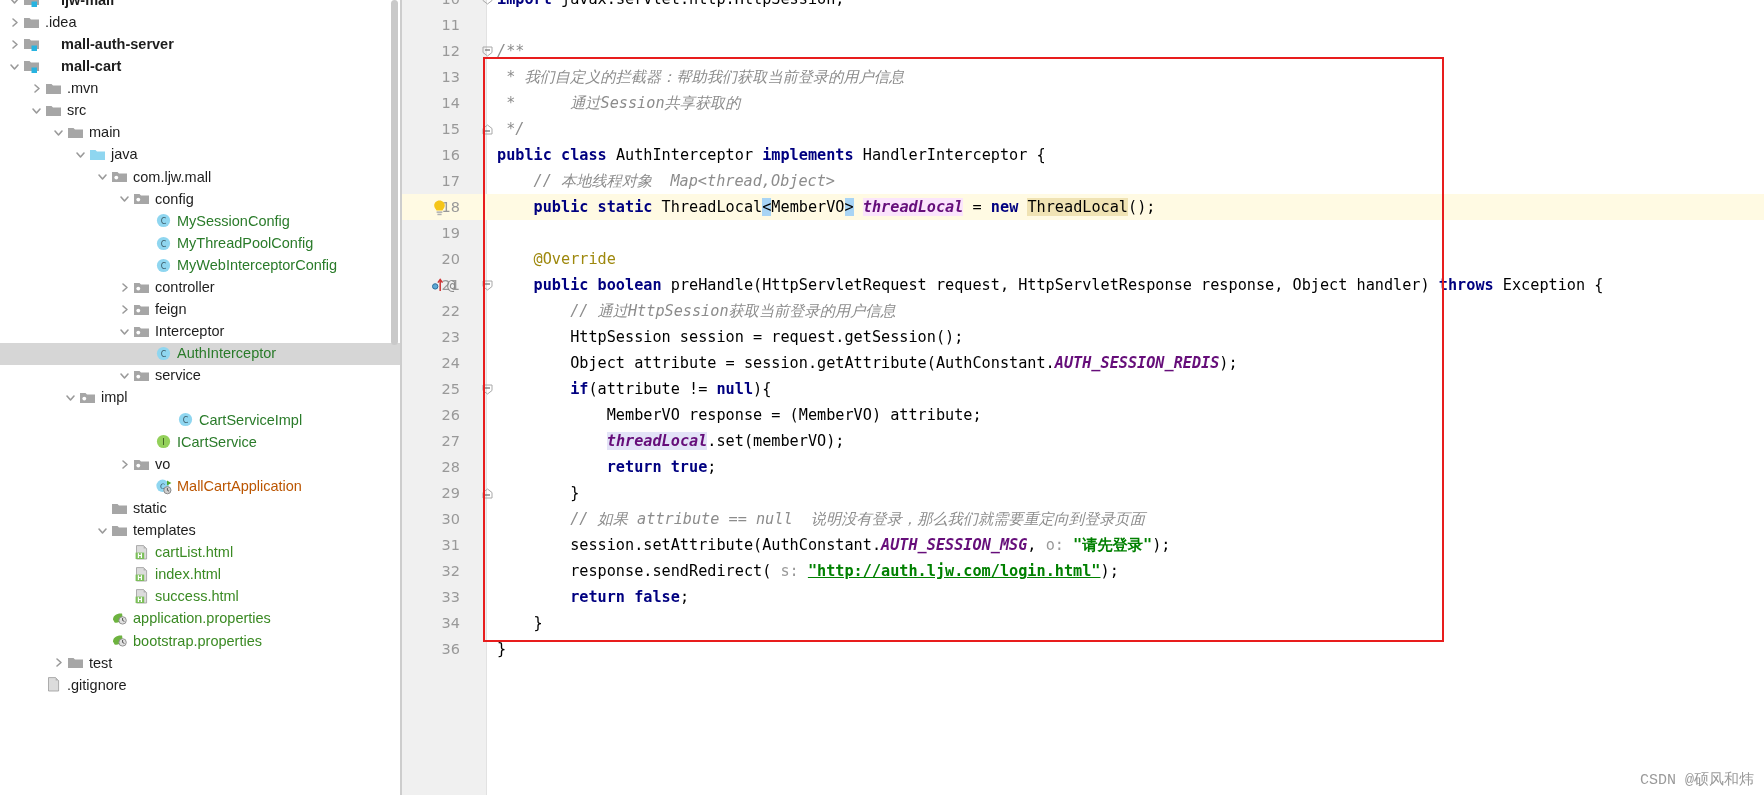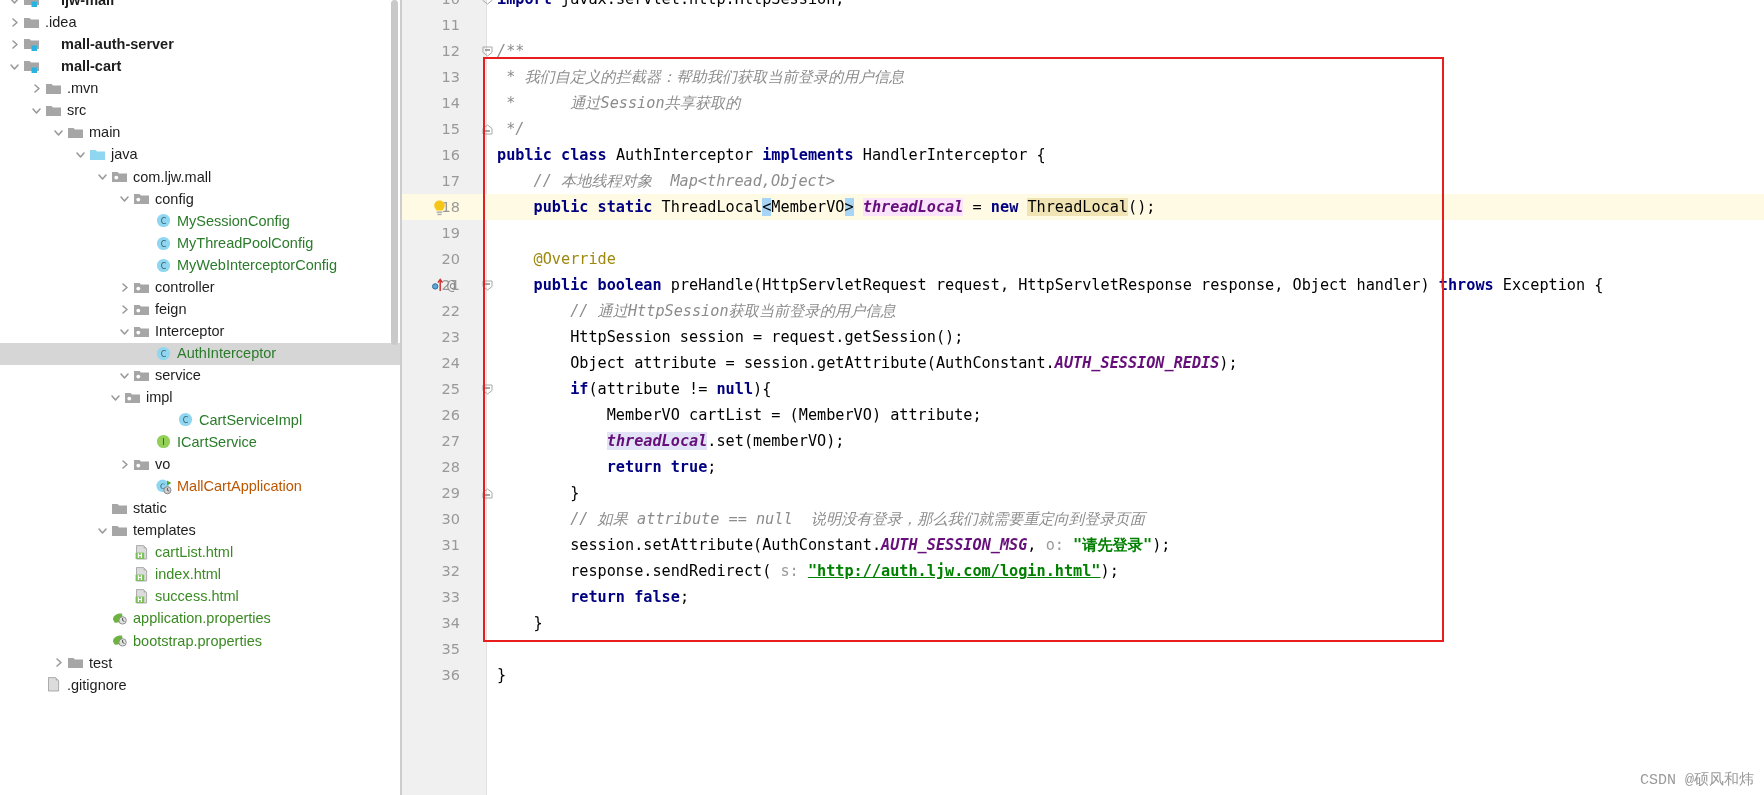--- a/index.html
+++ b/index.html
@@ -363,21 +363,21 @@
             </svg>
           </span>
           <span class="ico">
             <svg width="17" height="17" viewBox="0 0 17 17">
               <path d="M1,4 L6.5,4 L8,5.6 L16,5.6 L16,14 L1,14 Z" fill="#a6a6a6"></path>
               <circle cx="5.3" cy="9.6" r="1.9" fill="#ffffff"></circle>
             </svg>
           </span>
           <span class="lbl ">service</span>
         </div>
-        <div class="trow" style="padding-left:109px">
+        <div class="trow" style="padding-left:64px">
           <span class="arrow">
             <svg width="13" height="13" viewBox="0 0 13 13">
               <path d="M3,5 L6.5,9 L10,5" fill="none" stroke="#9a9a9a" stroke-width="1.6" stroke-linecap="round" stroke-linejoin="round"></path>
             </svg>
           </span>
           <span class="ico">
             <svg width="17" height="17" viewBox="0 0 17 17">
               <path d="M1,4 L6.5,4 L8,5.6 L16,5.6 L16,14 L1,14 Z" fill="#a6a6a6"></path>
               <circle cx="5.3" cy="9.6" r="1.9" fill="#ffffff"></circle>
             </svg>
@@ -578,32 +578,31 @@
               <path d="M1,1 L10,1 L10,6.5 L5.5,10 L1,6.5 Z" fill="none" stroke="#a8a8a8" stroke-width="1"></path>
               <line x1="3" y1="4" x2="8" y2="4" stroke="#6d6d6d" stroke-width="1.2"></line>
             </svg></span><span class="txt"><span class="kw">    public boolean </span><span class="plain">preHandle(HttpServletRequest request, HttpServletResponse response, Object handler) </span><span class="kw">throws </span><span class="plain">Exception {</span></span></div>
         <div class="codeline"><span class="num">22</span><span class="gmark"></span><span class="fold"></span><span class="txt"><span class="cmt">        // 通过HttpSession获取当前登录的用户信息</span></span></div>
         <div class="codeline"><span class="num">23</span><span class="gmark"></span><span class="fold"></span><span class="txt"><span class="plain">        HttpSession session = request.getSession();</span></span></div>
         <div class="codeline"><span class="num">24</span><span class="gmark"></span><span class="fold"></span><span class="txt"><span class="plain">        Object attribute = session.getAttribute(AuthConstant.</span><span class="fld">AUTH_SESSION_REDIS</span><span class="plain">);</span></span></div>
         <div class="codeline"><span class="num">25</span><span class="gmark"></span><span class="fold"><svg width="11" height="11" viewBox="0 0 11 11">
               <path d="M1,1 L10,1 L10,6.5 L5.5,10 L1,6.5 Z" fill="none" stroke="#a8a8a8" stroke-width="1"></path>
               <line x1="3" y1="4" x2="8" y2="4" stroke="#6d6d6d" stroke-width="1.2"></line>
             </svg></span><span class="txt"><span class="kw">        if</span><span class="plain">(attribute != </span><span class="kw">null</span><span class="plain">){</span></span></div>
-        <div class="codeline"><span class="num">26</span><span class="gmark"></span><span class="fold"></span><span class="txt"><span class="plain">            MemberVO cartList = (MemberVO) attribute;</span></span></div>
+        <div class="codeline"><span class="num">26</span><span class="gmark"></span><span class="fold"></span><span class="txt"><span class="plain">            MemberVO response = (MemberVO) attribute;</span></span></div>
         <div class="codeline"><span class="num">27</span><span class="gmark"></span><span class="fold"></span><span class="txt"><span class="plain">            </span><span class="fld mark-lilac">threadLocal</span><span class="plain">.set(memberVO);</span></span></div>
         <div class="codeline"><span class="num">28</span><span class="gmark"></span><span class="fold"></span><span class="txt"><span class="kw">            return true</span><span class="plain">;</span></span></div>
         <div class="codeline"><span class="num">29</span><span class="gmark"></span><span class="fold"><svg width="11" height="11" viewBox="0 0 11 11">
               <path d="M1,10 L10,10 L10,4.5 L5.5,1 L1,4.5 Z" fill="none" stroke="#a8a8a8" stroke-width="1"></path>
               <line x1="3" y1="7" x2="8" y2="7" stroke="#6d6d6d" stroke-width="1.2"></line>
             </svg></span><span class="txt"><span class="plain">        }</span></span></div>
         <div class="codeline"><span class="num">30</span><span class="gmark"></span><span class="fold"></span><span class="txt"><span class="cmt">        // 如果 attribute == null  说明没有登录，那么我们就需要重定向到登录页面</span></span></div>
         <div class="codeline"><span class="num">31</span><span class="gmark"></span><span class="fold"></span><span class="txt"><span class="plain">        session.setAttribute(AuthConstant.</span><span class="fld">AUTH_SESSION_MSG</span><span class="plain">, </span><span class="hint">o: </span><span class="str">"请先登录"</span><span class="plain">);</span></span></div>
         <div class="codeline"><span class="num">32</span><span class="gmark"></span><span class="fold"></span><span class="txt"><span class="plain">        response.sendRedirect( </span><span class="hint">s: </span><span class="str url" style="text-decoration:underline;">"http://auth.ljw.com/login.html"</span><span class="plain">);</span></span></div>
         <div class="codeline"><span class="num">33</span><span class="gmark"></span><span class="fold"></span><span class="txt"><span class="kw">        return false</span><span class="plain">;</span></span></div>
         <div class="codeline"><span class="num">34</span><span class="gmark"></span><span class="fold"></span><span class="txt"><span class="plain">    }</span></span></div>
-        <div class="codeline"><span class="num">35</span><span class="gmark"></span><span class="fold"></span><span class="txt"></span></div>
         <div class="codeline"><span class="num">36</span><span class="gmark"></span><span class="fold"></span><span class="txt"><span class="plain">}</span></span></div>
       </div>
     <div id="redbox" style="left: 81px; top: 57px; width: 957px; height: 581px; border-color: rgb(232, 29, 29);"></div>
     <div id="watermark">CSDN @硕风和炜</div>
   </div>
 
 </div>
 
 </body></html>

